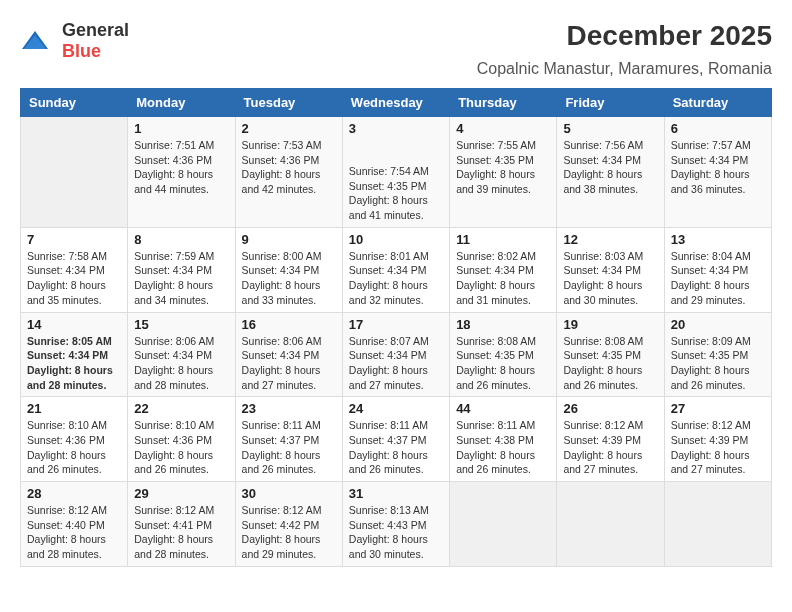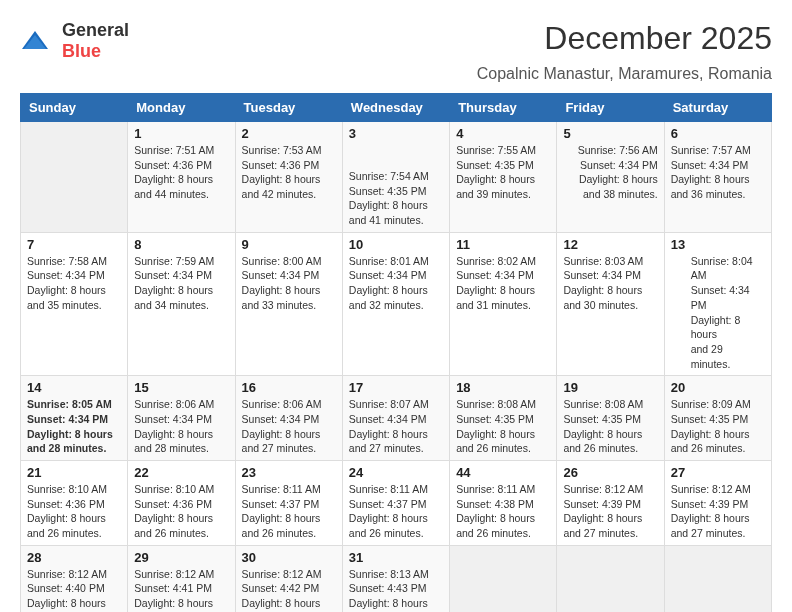--- a/index.html
+++ b/index.html
@@ -22,22 +22,22 @@
       gap: 12px;
     }
     .logo-icon {
       width: 30px;
       height: 24px;
     }
     .title-section {
       text-align: right;
     }
     .month-title {
-      font-size: 32px;
-      font-weight: normal;
+      font-size: 28px;
+      font-weight: bold;
       color: #333;
     }
     .location-title {
       font-size: 16px;
       color: #555;
       margin-top: 8px;
     }
     table {
       width: 100%;
       border-collapse: collapse;
@@ -139,21 +139,21 @@
         </td>
         <td>
           <span class="day-number">4</span>
           <div class="day-info" style="white-space: pre-line;">Sunrise: 7:55 AM
 Sunset: 4:35 PM
 Daylight: 8 hours
 and 39 minutes.</div>
         </td>
         <td>
           <span class="day-number">5</span>
-          <div class="day-info" style="white-space: pre-line; text-align: right;">Sunrise: 7:56 AM
+          <div class="day-info" style="white-space: pre-line;">Sunrise: 7:56 AM
 Sunset: 4:34 PM
 Daylight: 8 hours
 and 38 minutes.</div>
         </td>
         <td>
           <span class="day-number">6</span>
           <div class="day-info" style="white-space: pre-line;">Sunrise: 7:57 AM
 Sunset: 4:34 PM
 Daylight: 8 hours
 and 36 minutes.</div>
@@ -197,21 +197,21 @@
         </td>
         <td>
           <span class="day-number">12</span>
           <div class="day-info" style="white-space: pre-line;">Sunrise: 8:03 AM
 Sunset: 4:34 PM
 Daylight: 8 hours
 and 30 minutes.</div>
         </td>
         <td>
           <span class="day-number">13</span>
-          <div class="day-info" style="white-space: pre-line; margin-left: 20px;">Sunrise: 8:04 AM
+          <div class="day-info" style="white-space: pre-line;">Sunrise: 8:04 AM
 Sunset: 4:34 PM
 Daylight: 8 hours
 and 29 minutes.</div>
         </td>
       </tr>
       <tr>
         <td>
           <span class="day-number">14</span>
           <div class="day-info" style="white-space: pre-line; font-weight: bold;">Sunrise: 8:05 AM
 Sunset: 4:34 PM

